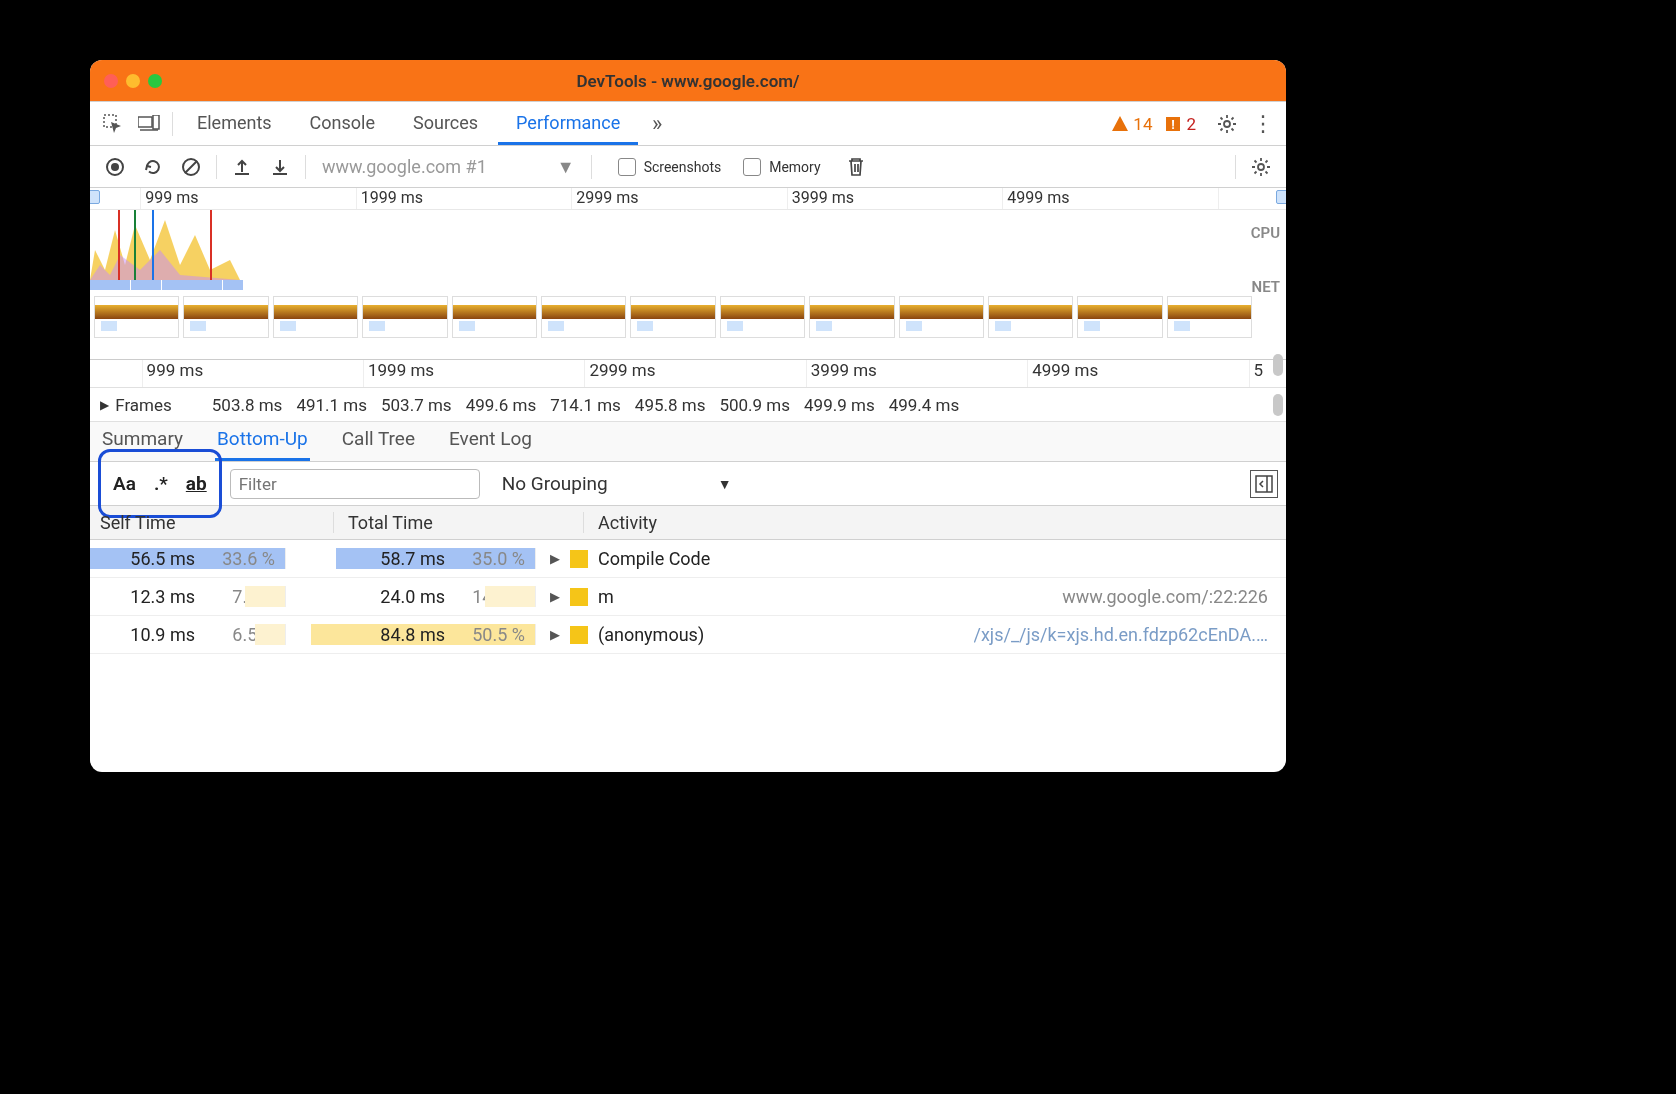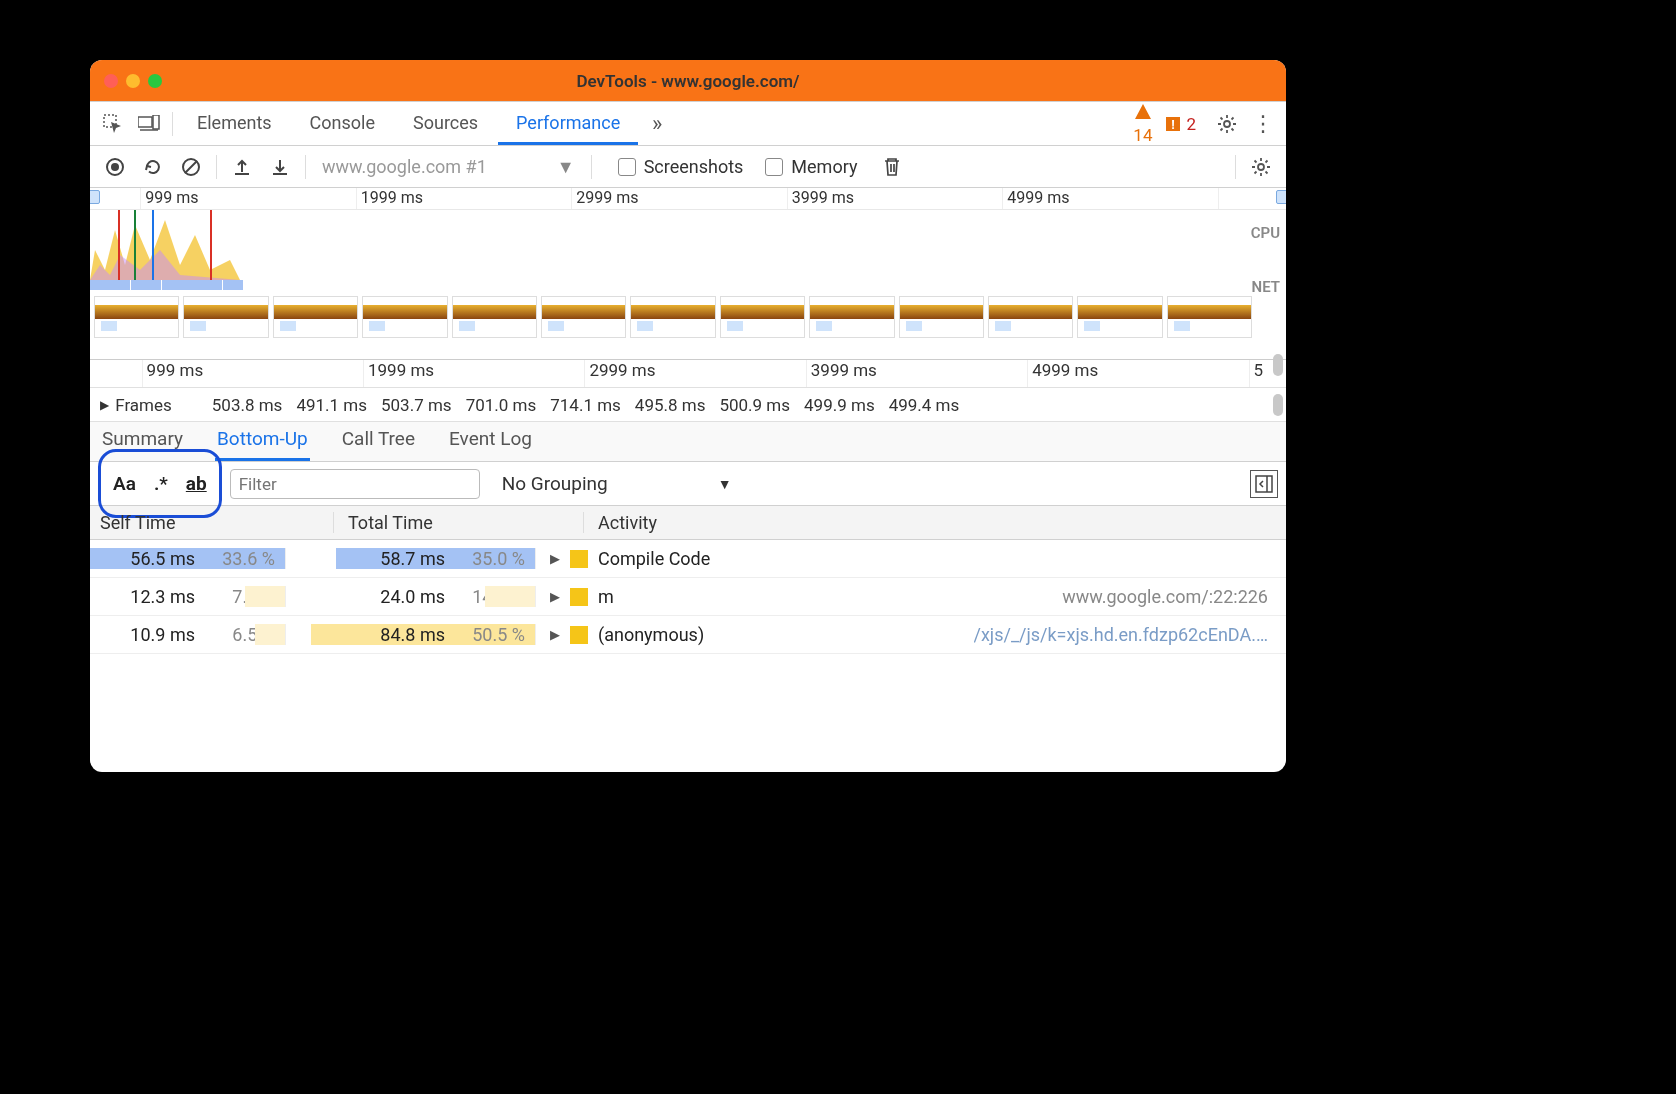--- a/index.html
+++ b/index.html
@@ -46,35 +46,35 @@
   .tab {
     padding: 0 18px;
     height: 42px;
     display: flex; align-items: center;
     font-size: 18px; color: #555;
     cursor: pointer;
     border-bottom: 3px solid transparent;
   }
   .tab.active { color: #1a73e8; border-bottom-color: #1a73e8; }
   .spacer { flex: 1; }
-  .badge-warn { color: #e8710a; display: flex; align-items: center; gap: 4px; font-size: 17px; flex-direction: column; }
+  .badge-warn { color: #e8710a; display: flex; align-items: center; gap: 4px; font-size: 17px; }
   .badge-err { color: #c5221f; display: flex; align-items: center; gap: 4px; font-size: 17px; margin-left: 10px; }
   .toolbar2 {
     height: 42px;
     display: flex; align-items: center;
     padding: 0 8px; gap: 4px;
     border-bottom: 1px solid #d0d0d0;
   }
   .profile-select {
     color: #999; font-size: 18px;
     display: flex; align-items: center;
     padding: 0 8px;
     gap: 70px;
   }
-  .chk { display: flex; align-items: center; gap: 8px; font-size: 18px; color: #333; margin-left: 18px; }
+  .chk { display: flex; align-items: center; gap: 8px; font-size: 14px; color: #333; margin-left: 18px; }
   .chk .box { width: 18px; height: 18px; border: 1.5px solid #888; border-radius: 3px; }
   .timeline-overview {
     height: 172px;
     border-bottom: 1px solid #ccc;
     position: relative;
     background: #fff;
   }
   .ruler-top, .ruler-bot {
     position: absolute; left: 0; right: 0;
     height: 22px; display: flex;
@@ -136,21 +136,21 @@
   }
   .dtab { font-size: 19px; color: #555; padding: 8px 2px; border-bottom: 3px solid transparent; cursor: pointer; }
   .dtab.active { color: #1a73e8; border-bottom-color: #1a73e8; }
   .filter-row {
     height: 44px; display: flex; align-items: center; padding: 0 8px; gap: 8px;
     border-bottom: 1px solid #d0d0d0;
   }
   .filter-icons {
     display: flex; align-items: center; gap: 18px;
     border: 3px solid #1a4dd6;
-    border-radius: 18px;
+    border-radius: 12px;
     padding: 20px 12px;
     font-size: 19px; font-weight: 600; color: #222;
   }
   .filter-icons .ab { text-decoration: underline; font-weight: 700; }
   .filter-input {
     width: 250px; height: 30px; border: 1px solid #bbb; border-radius: 4px;
     font-size: 17px; padding: 0 8px; color: #888;
   }
   .grouping {
     display: flex; align-items: center; font-size: 19px; color: #333;
@@ -377,21 +377,21 @@
 
   <div class="frames-row">
     <div class="frames-label">
       <span style="font-size:12px;">▶</span>
       <span>Frames</span>
     </div>
     <div class="frames-values" style="margin-left:30px;">
       <span>503.8 ms</span>
       <span>491.1 ms</span>
       <span>503.7 ms</span>
-      <span>701.0 ms</span>
+      <span>499.6 ms</span>
       <span>714.1 ms</span>
       <span>495.8 ms</span>
       <span>500.9 ms</span>
       <span>499.9 ms</span>
       <span>499.4 ms</span>
     </div>
     <div class="scrollbar-thumb" style="top:-34px;"></div>
     <div class="scrollbar-thumb" style="top:6px;"></div>
   </div>
 

